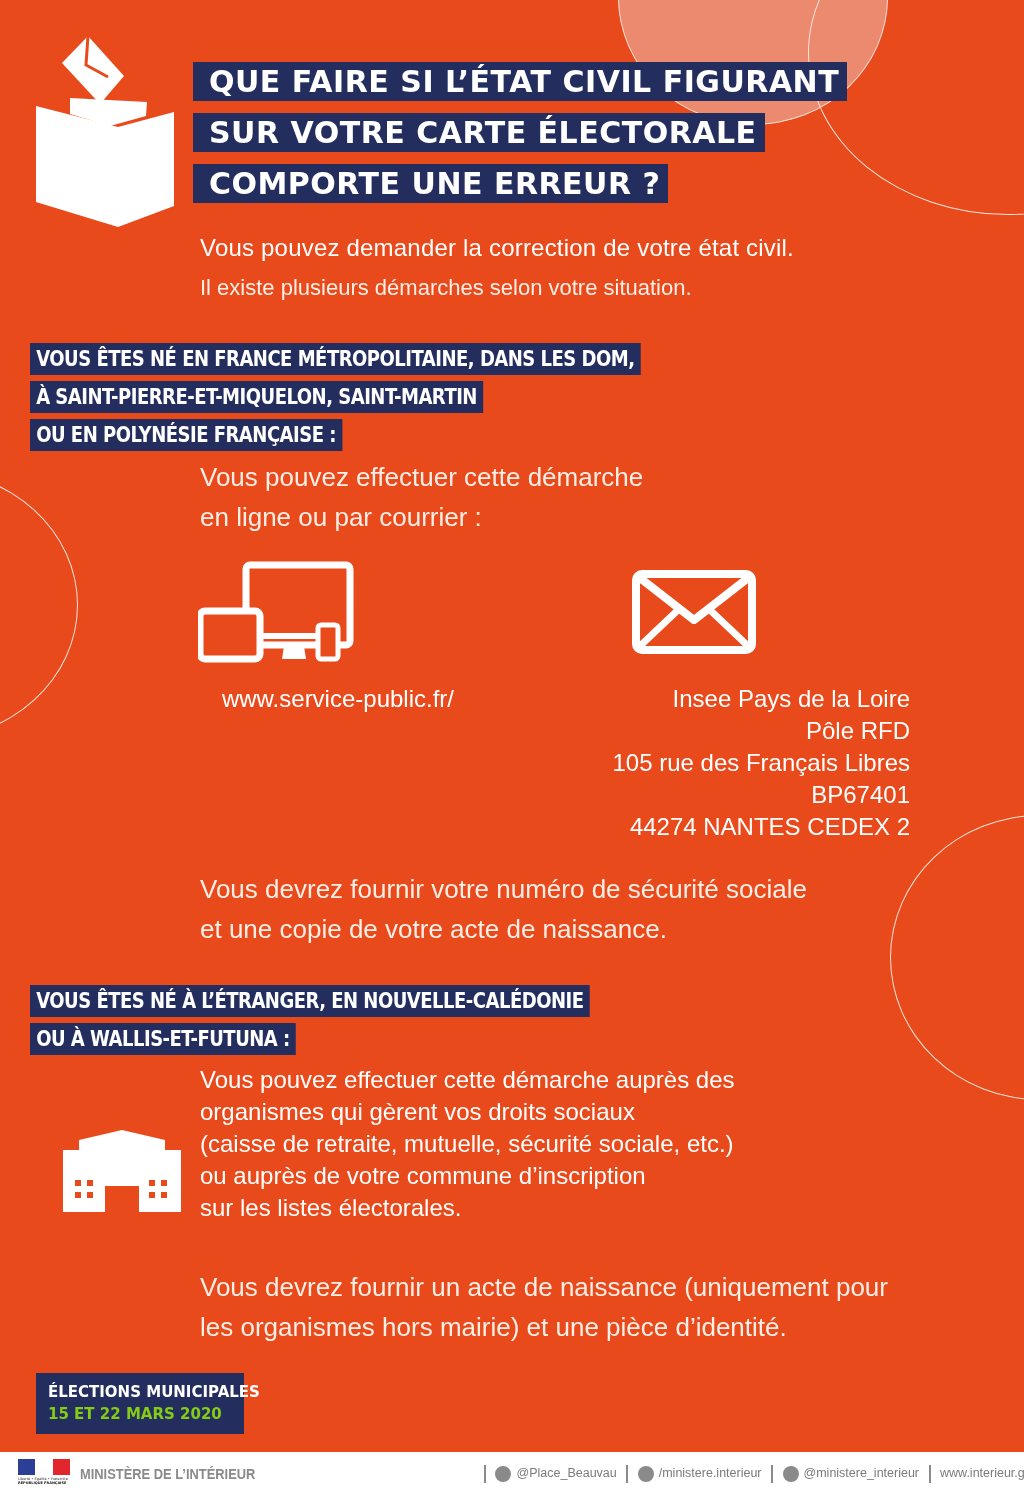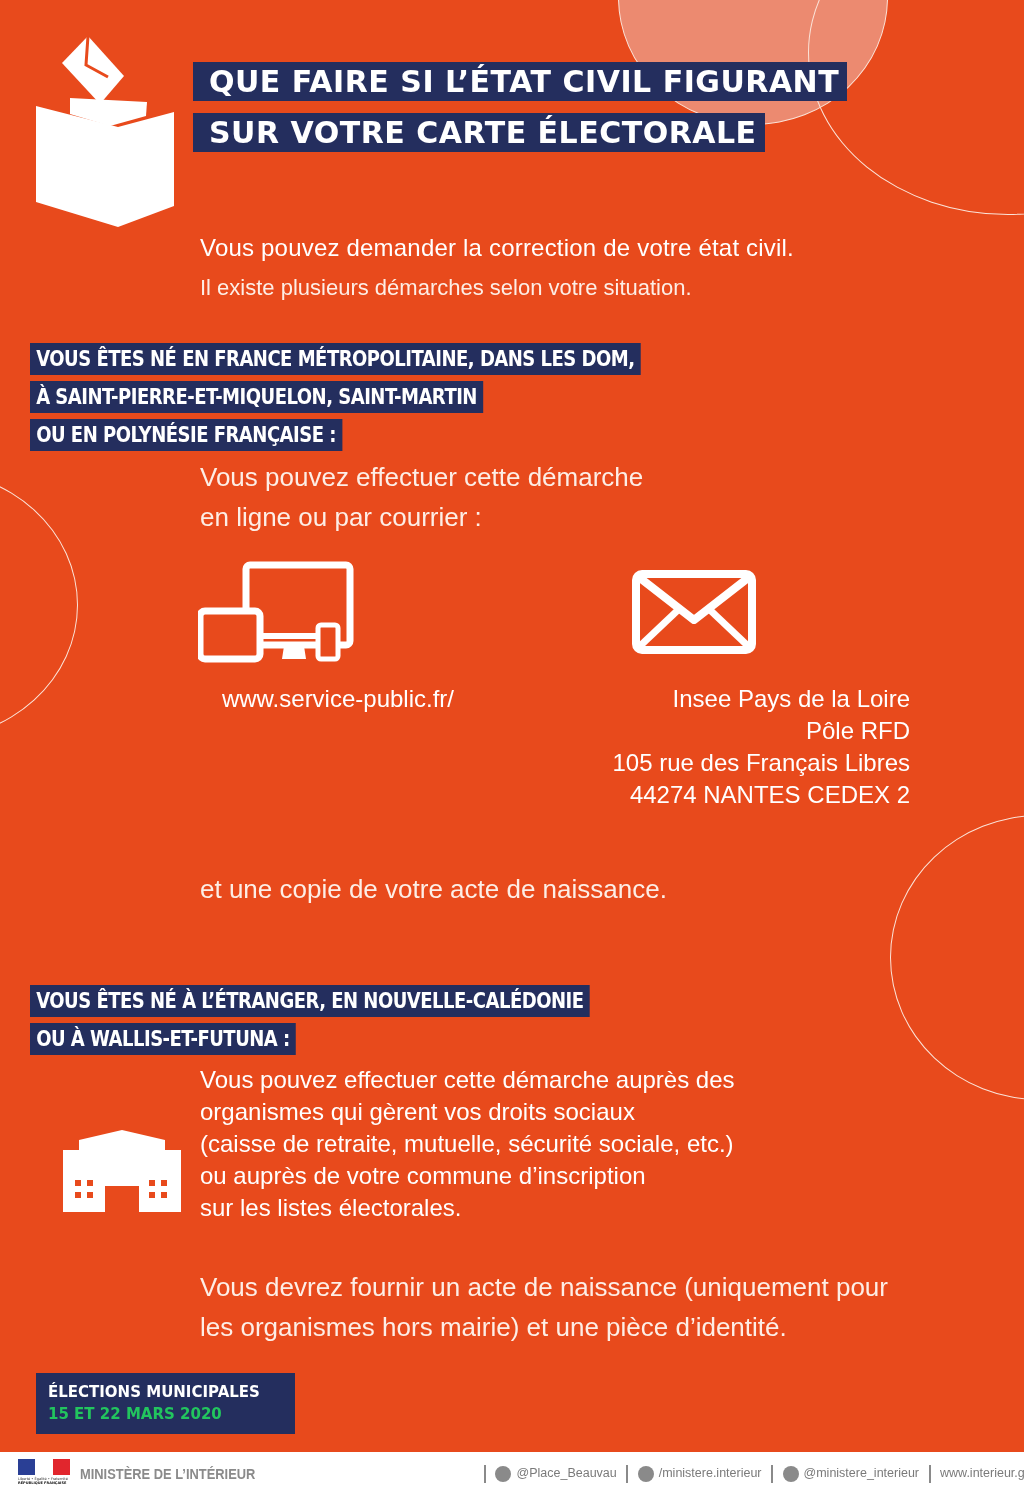--- a/index.html
+++ b/index.html
@@ -31,20 +31,21 @@
     <polygon points="28,29 54,2 90,42 66,70" fill="#fff"></polygon>
     <polyline points="54,2 52,31 74,43" fill="none" stroke="#e84a1c" stroke-width="3"></polyline>
     <polygon points="36,64 113,68 112,82 76,92 36,80" fill="#fff"></polygon>
     <polygon points="2,72 84,93 140,78 140,172 84,193 2,168" fill="#fff"></polygon>
   </svg>
 </div>
 
 <div class="abs" style="left:193px; top:62px;">
   <div style="margin-bottom:12px;"><span class="navy h1">QUE FAIRE SI L’ÉTAT CIVIL FIGURANT</span></div>
   <div style="margin-bottom:12px;"><span class="navy h1">SUR VOTRE CARTE ÉLECTORALE</span></div>
+  <div><span class="navy h1">COMPORTE UNE ERREUR ?</span></div>
 </div>
 
 <div class="abs bold" style="left:200px; top:234px; font-size:24px; white-space:nowrap; letter-spacing:0.2px;">Vous pouvez demander la correction de votre état civil.</div>
 <div class="abs light" style="left:200px; top:268px; font-size:22px; white-space:nowrap;">Il existe plusieurs démarches selon votre situation.</div>
 
 <div class="abs" style="left:30px; top:343px;">
   <div style="margin-bottom:6px;"><span class="navy h2">VOUS ÊTES NÉ EN FRANCE MÉTROPOLITAINE, DANS LES DOM,</span></div>
   <div style="margin-bottom:6px;"><span class="navy h2">À SAINT-PIERRE-ET-MIQUELON, SAINT-MARTIN</span></div>
   <div><span class="navy h2">OU EN POLYNÉSIE FRANÇAISE :</span></div>
 </div>
@@ -74,24 +75,26 @@
 </div>
 
 <div class="abs bold center" style="left:100px; top:683px; width:354px; font-size:24px; line-height:32px;">
   <div>www.service-public.fr/</div>
 </div>
 
 <div class="abs bold center" style="left:480px; top:683px; width:430px; font-size:24px; line-height:32px;">
   <div>Insee Pays de la Loire</div>
   <div>Pôle RFD</div>
   <div>105 rue des Français Libres</div>
+  <div>BP67401</div>
   <div>44274 NANTES CEDEX 2</div>
 </div>
 
 <div class="abs light" style="left:200px; top:869px; font-size:26px;">
+  <div>Vous devrez fournir votre numéro de sécurité sociale</div>
   <div>et une copie de votre acte de naissance.</div>
 </div>
 
 <div class="abs" style="left:30px; top:985px;">
   <div style="margin-bottom:6px;"><span class="navy h2">VOUS ÊTES NÉ À L’ÉTRANGER, EN NOUVELLE-CALÉDONIE</span></div>
   <div><span class="navy h2">OU À WALLIS-ET-FUTUNA :</span></div>
 </div>
 
 <div class="abs" style="left:63px; top:1130px; width:118px; height:82px;">
   <svg width="118" height="82" viewBox="0 0 118 82">
@@ -115,23 +118,23 @@
   <div>(caisse de retraite, mutuelle, sécurité sociale, etc.)</div>
   <div>ou auprès de votre commune d’inscription</div>
   <div>sur les listes électorales.</div>
 </div>
 
 <div class="abs light" style="left:200px; top:1267px; font-size:26px; white-space:nowrap;">
   <div>Vous devrez fournir un acte de naissance (uniquement pour</div>
   <div>les organismes hors mairie) et une pièce d’identité.</div>
 </div>
 
-<div class="abs" style="left:36px; top:1373px; width:259px; height:61px; background:#242e5e; padding:8px 12px;">
+<div class="abs" style="left:36px; top:1373px; width:208px; height:61px; background:#242e5e; padding:8px 12px;">
   <div style="font-family:'DejaVu Sans',sans-serif; font-weight:bold; font-size:15px; color:#fff; line-height:22px; white-space:nowrap;">ÉLECTIONS MUNICIPALES</div>
-  <div style="font-family:'DejaVu Sans',sans-serif; font-weight:bold; font-size:15px; color:#22c55e; line-height:22px; white-space:nowrap;">15 ET 22 MARS 2020</div>
+  <div style="font-family:'DejaVu Sans',sans-serif; font-weight:bold; font-size:15px; color:#84cc16; line-height:22px; white-space:nowrap;">15 ET 22 MARS 2020</div>
 </div>
 
 <div class="footer">
   <div class="abs" style="left:18px; top:7px; width:52px; height:30px;">
     <div style="display:flex; height:16px;">
       <div style="flex:1; background:#2a3f95;"></div>
       <div style="flex:1; background:#fff;"></div>
       <div style="flex:1; background:#e1262d;"></div>
     </div>
     <div style="font-size:3.5px; color:#333; white-space:nowrap; margin-top:2px;">Liberté • Égalité • Fraternité</div>

